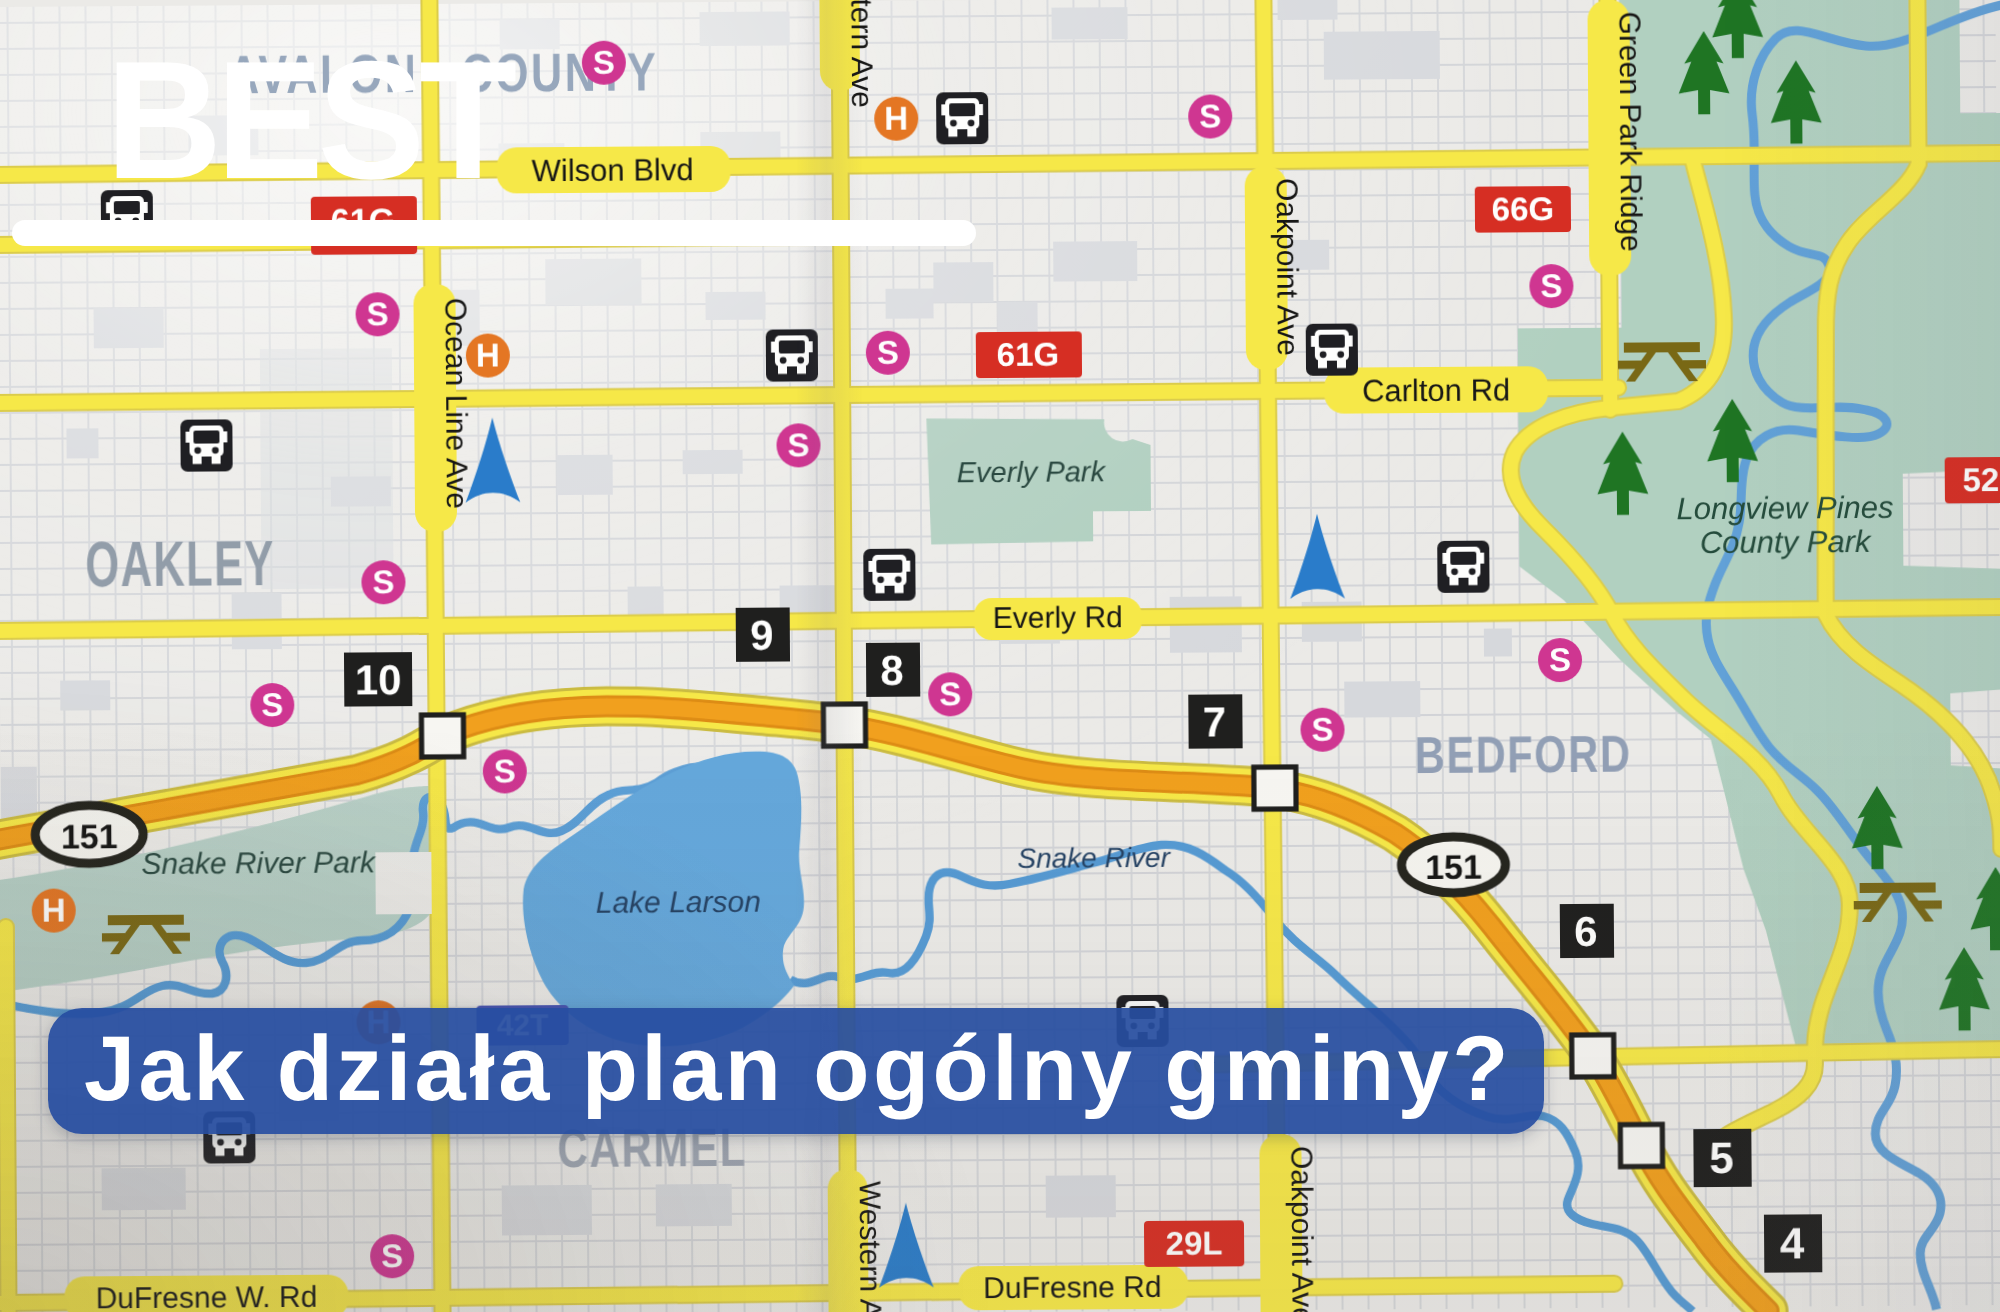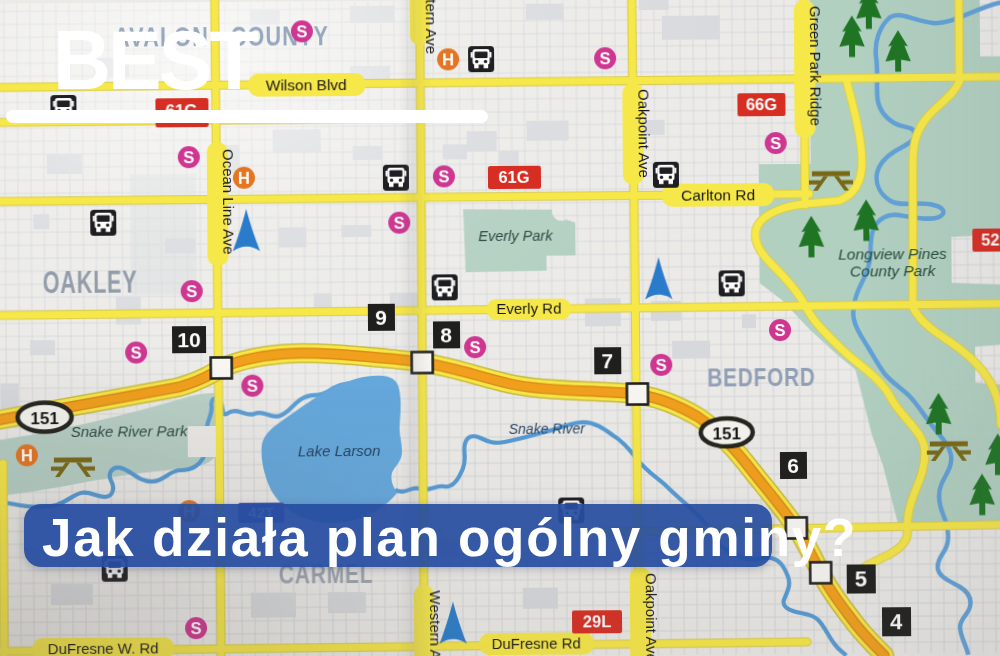--- a/index.html
+++ b/index.html
@@ -1,21 +1,21 @@
 <!DOCTYPE html>
 <html><head>
 <meta charset="utf-8">
 <style>
 html,body{margin:0;padding:0;background:#888;}
 .stage{position:relative;width:1000px;height:656px;overflow:hidden;font-family:"Liberation Sans",sans-serif;background:#ecebe9;}
 .stage svg{position:absolute;left:0;top:0;}
 .best{position:absolute;left:53px;top:18px;color:#fff;font-weight:bold;font-size:84px;letter-spacing:-3px;line-height:1;transform:scaleX(0.956);transform-origin:0 50%;}
 .whitebar{position:absolute;left:6px;top:110px;width:482px;height:13px;background:#fff;border-radius:7px;}
 .banner{position:absolute;left:24px;top:504px;width:748px;height:63px;background:rgba(39,77,160,0.93);border-radius:17px;box-shadow:0 2px 8px rgba(20,30,60,0.25);}
-.banner span{position:absolute;left:18px;top:3px;color:#fff;font-weight:bold;font-size:53px;letter-spacing:1.7px;white-space:nowrap;}
+.banner span{position:absolute;left:18px;top:3px;color:#fff;font-weight:bold;font-size:46px;letter-spacing:1.7px;white-space:nowrap;}
 .frdl{position:absolute;left:840px;top:580px;width:160px;height:76px;}
 </style>
 </head>
 <body>
 <div class="stage">
 <svg width="1000" height="656" viewBox="0 0 1000 656">
 <defs>
 <g id="bus">
 <rect x="-13" y="-13" width="26" height="26" rx="3.5" fill="#17171a"></rect>
 <rect x="-10.4" y="-7" width="2.1" height="5.5" fill="#fff"></rect>

